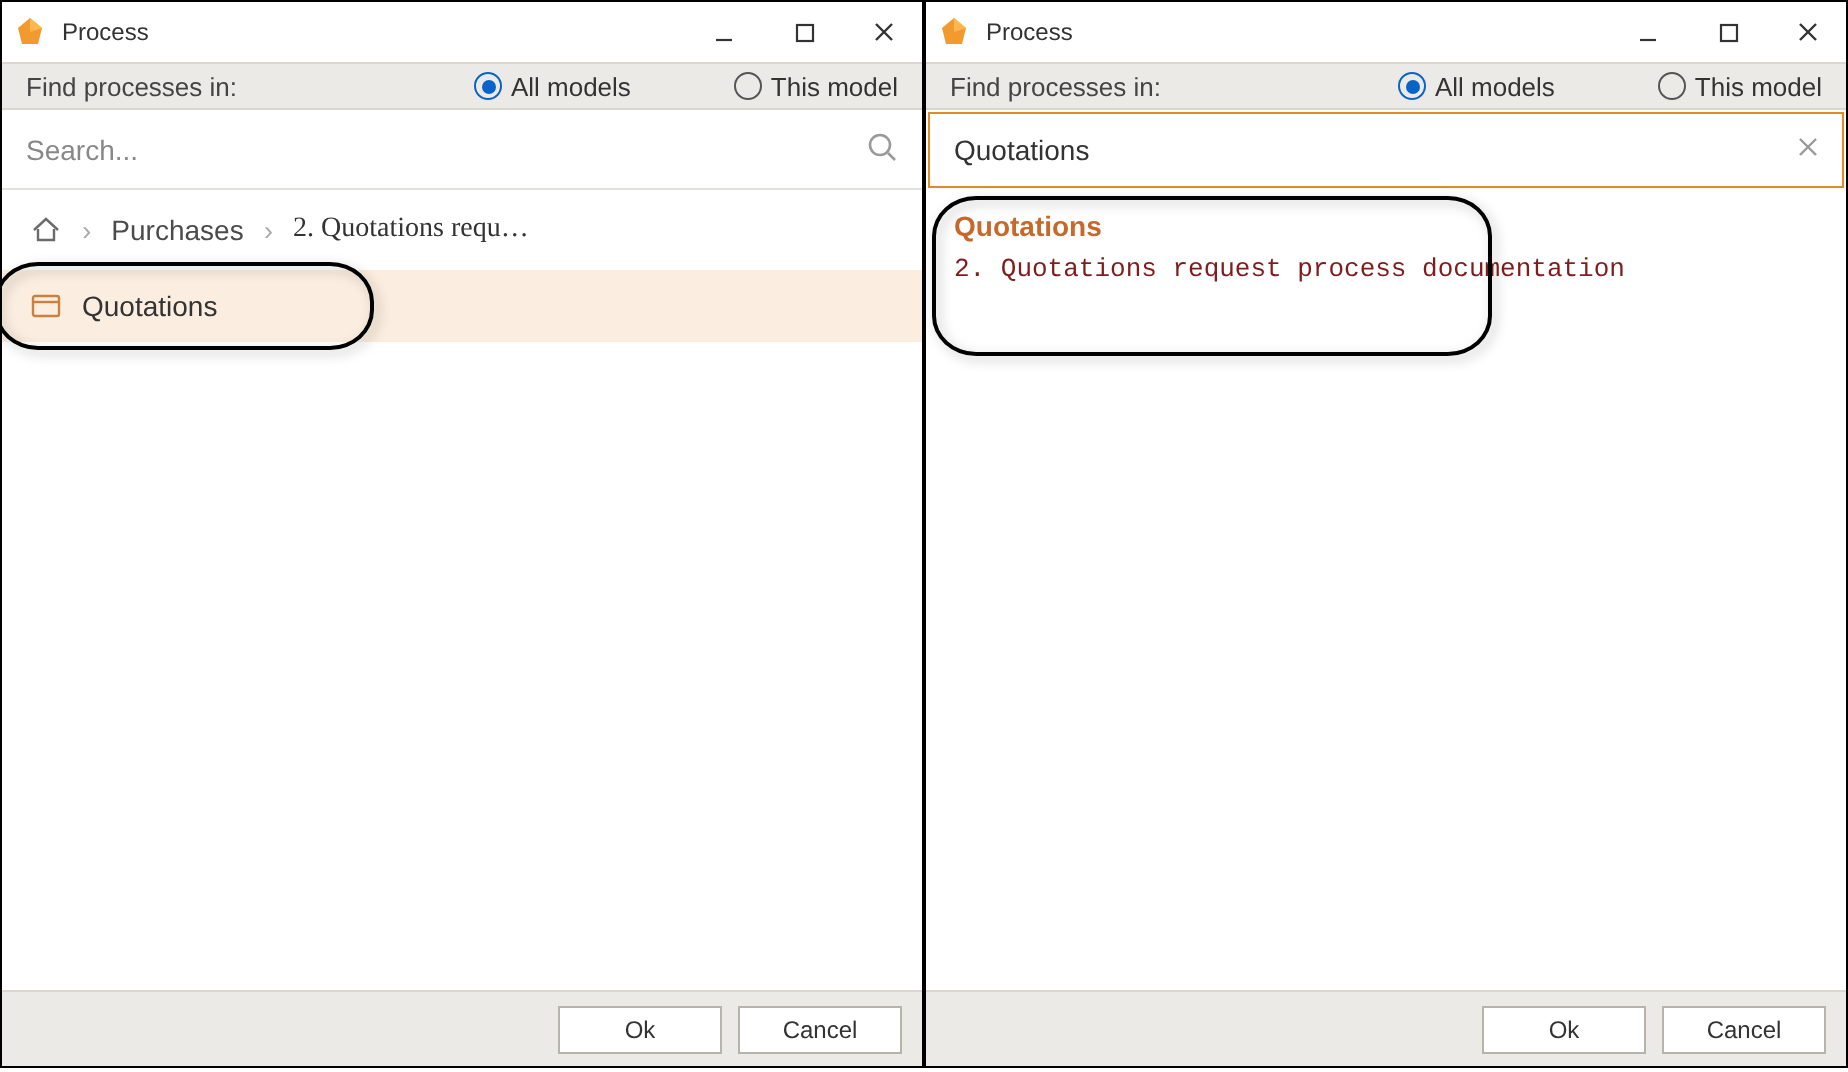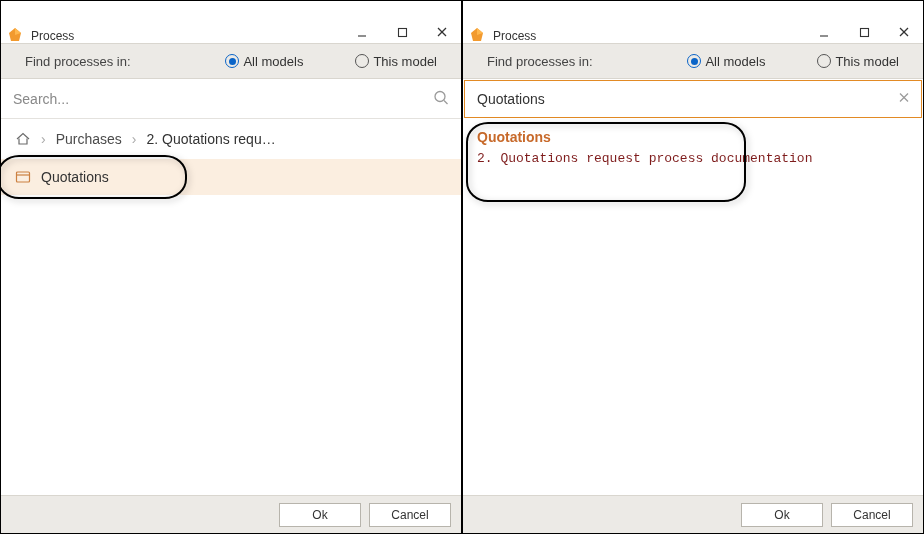--- a/index.html
+++ b/index.html
@@ -22,45 +22,45 @@
       height: 534px;
       border: 1px solid #000;
       background: #fff;
       display: flex;
       flex-direction: column;
     }
     .window + .window { border-left: 1px solid #000; }
 
     
     .titlebar {
-      height: 42px;
+      height: 30px;
       display: flex;
-      align-items: flex-end;
+      align-items: center;
       padding: 0 8px 0 6px;
       background: #fff;
     }
     .titlebar .app-icon {
       width: 16px; height: 16px;
       display: inline-flex; align-items: center; justify-content: center;
       margin-right: 8px;
     }
     .titlebar .title { flex: 1; font-size: 12px; color: #333; }
     .titlebar .winbtns { display: flex; gap: 18px; align-items: center; }
     .winbtn { width: 22px; height: 22px; display: inline-flex; align-items: center; justify-content: center; cursor: default; }
     .winbtn svg { display: block; }
 
     
     .filterbar {
-      height: 36px;
+      height: 24px;
       background: #eceae6;
       border-top: 1px solid #d9d6cf;
       border-bottom: 1px solid #d9d6cf;
       display: flex;
       align-items: center;
-      padding: 0 24px;
+      padding: 0 12px;
       font-size: 13px;
       color: #444;
       gap: 18px;
     }
     .filterbar .label { flex: 1; }
     .radio-group { display: flex; align-items: center; gap: 12px; }
     .radio {
       display: inline-flex; align-items: center; gap: 4px; cursor: pointer;
       font-size: 13px; color: #333; margin-left: 40px;
     }
@@ -92,21 +92,21 @@
       color: #888;
     }
 
     
     .breadcrumb {
       display: flex; align-items: center; gap: 10px;
       padding: 12px 14px; color: #4b4b4b; font-size: 14px;
     }
     .bc-sep { color: #aaa; }
     .bc-item { white-space: nowrap; }
-    .bc-current { color: #333; }
+    .bc-current { color: #333; font-family: Liberation Serif, serif; }
     .bc-home { display:inline-flex; align-items:center; }
 
     
     .itemrow {
       display: flex; align-items: center; gap: 10px;
       height: 36px; padding: 0 14px; background: #fbeee0;
       color: #333; font-size: 14px;
     }
     .itemrow .doc-icon { color: #cc8040; display:inline-flex; align-items:center; }
 

